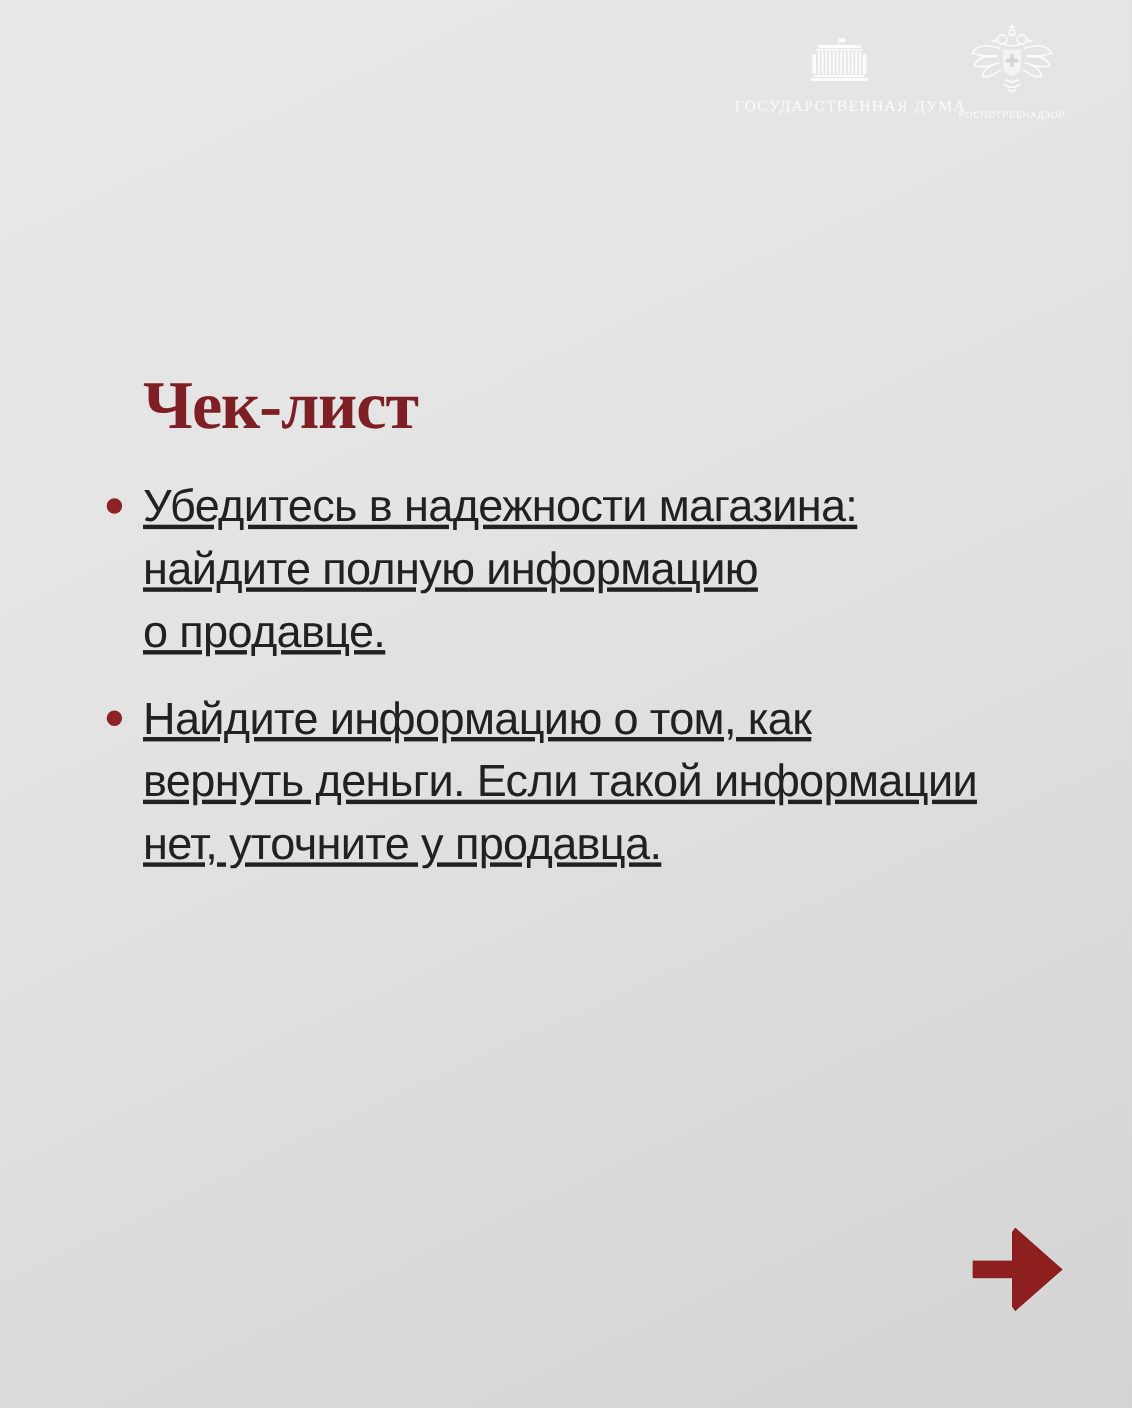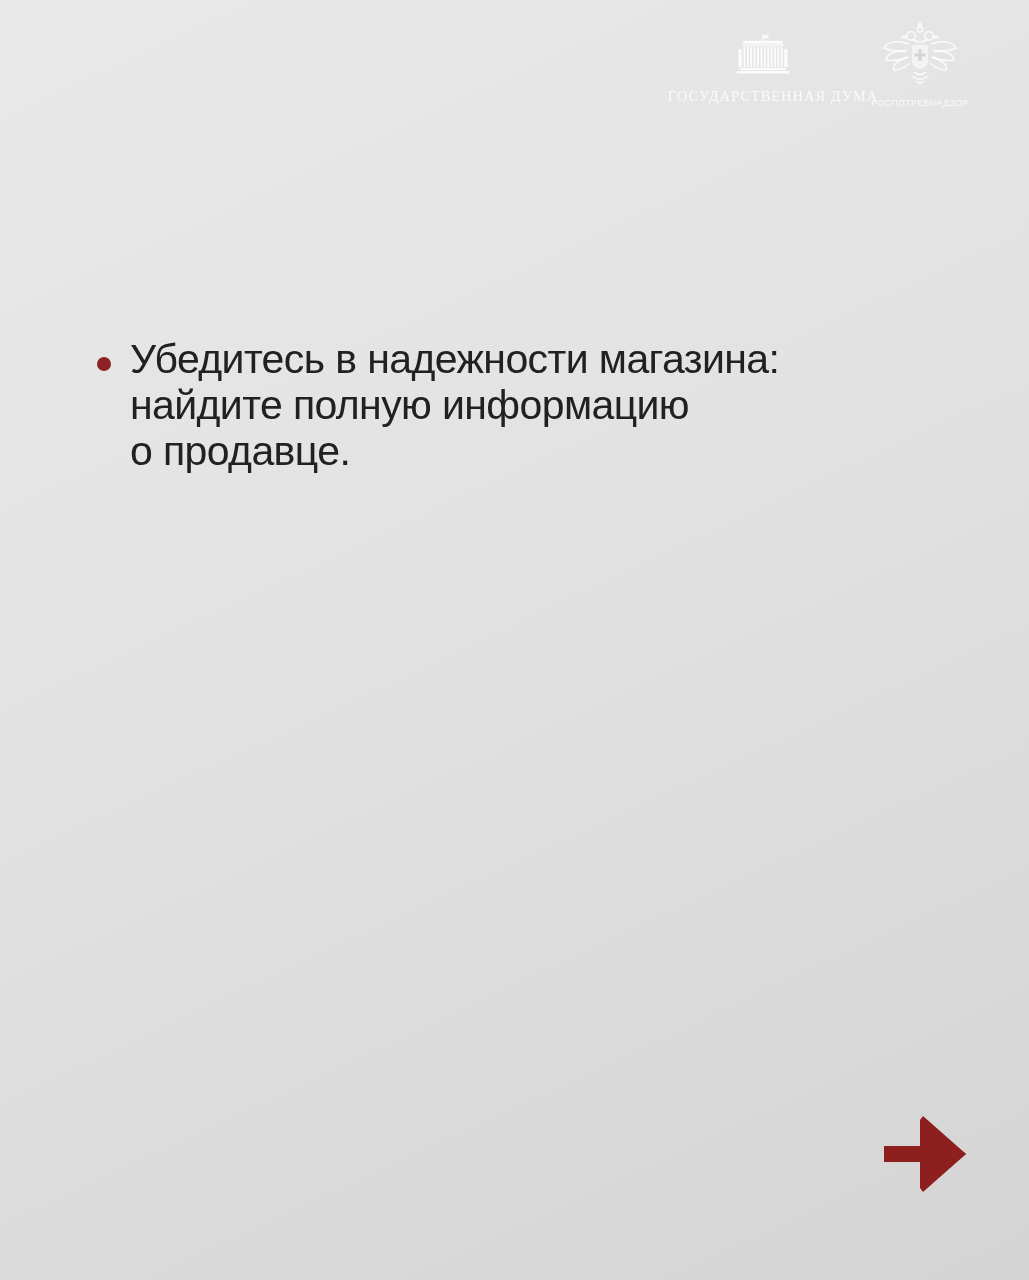--- a/index.html
+++ b/index.html
@@ -57,23 +57,24 @@
     line-height:66px;
     letter-spacing:-1px;
     color:var(--accent);
   }
   .checklist { list-style:none; }
   .checklist li {
     position:relative;
     padding-left:33px;
     margin-bottom:22px;
     font-size:41px;
-    line-height:46px;
+    line-height:57px;
     letter-spacing:-0.6px;
     color:var(--text);
+    text-decoration:underline;
   }
   .checklist li .dot {
     position:absolute; left:0; top:21px;
     width:14px; height:14px; border-radius:50%;
     background:var(--dot);
   }
 
   
   .next-arrow {
     position:absolute; right:63px; bottom:88px;
@@ -143,22 +144,24 @@
           <path d="M42 29 v12 M36.5 35 h11" stroke="rgba(210,210,210,0.9)" stroke-width="3"></path>
 
           <path d="M36 52 q6 5 12 0 M34 56 q8 7 16 0 M38 61 q4 4 8 0"></path>
         </g>
       </svg>
     </span>
     <div class="label">РОСПОТРЕБНАДЗОР</div>
   </div>
 
   <div class="content">
+    <h1 class="title">Чек-лист</h1>
     <ul class="checklist">
         <li><span class="dot"></span>Убедитесь в надежности магазина:<br>найдите полную информацию<br>о продавце.</li>
+        <li><span class="dot"></span>Найдите информацию о том, как<br>вернуть деньги. Если такой информации<br>нет, уточните у продавца.</li>
       </ul>
   </div>
 
   <div class="next-arrow">
     <span>
       <svg viewBox="0 0 82 76" xmlns="http://www.w3.org/2000/svg">
         <g fill="var(--arrow)">
           <rect x="0" y="30" width="52" height="16"></rect>
           <polygon points="39,0 82,38 39,76 36,72 36,4"></polygon>
           <polygon points="38,2 82,38 38,74"></polygon>

